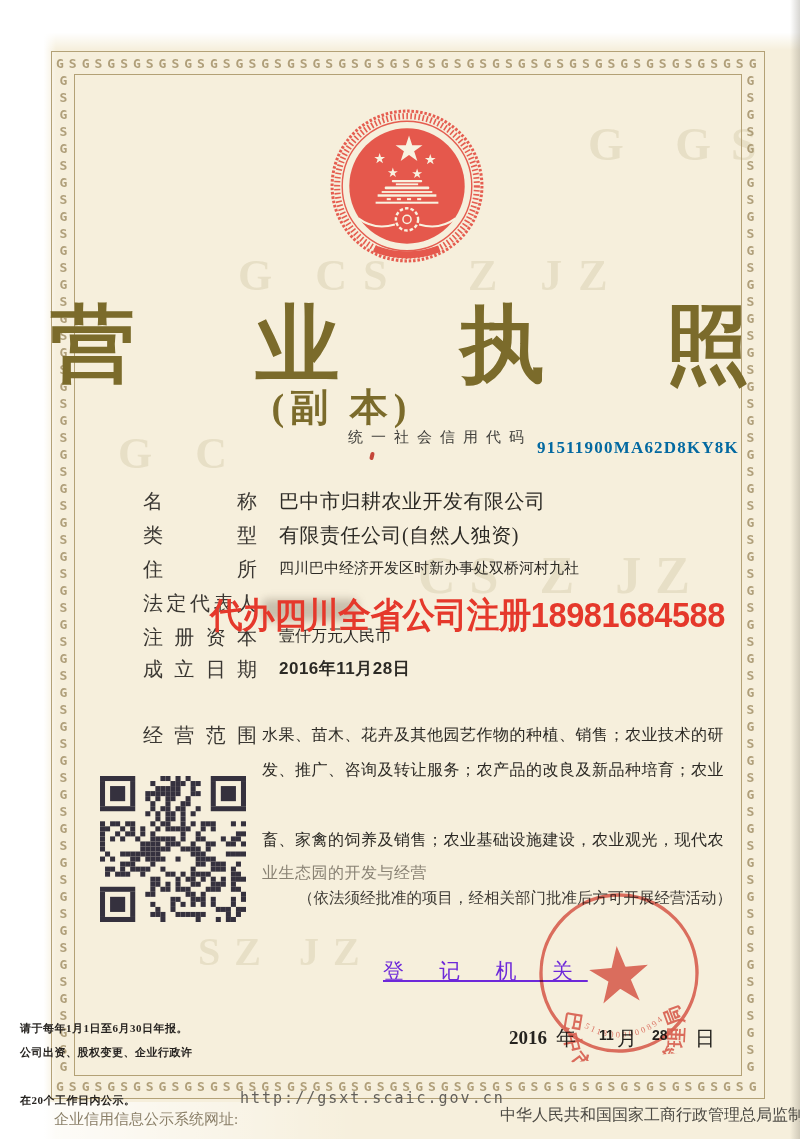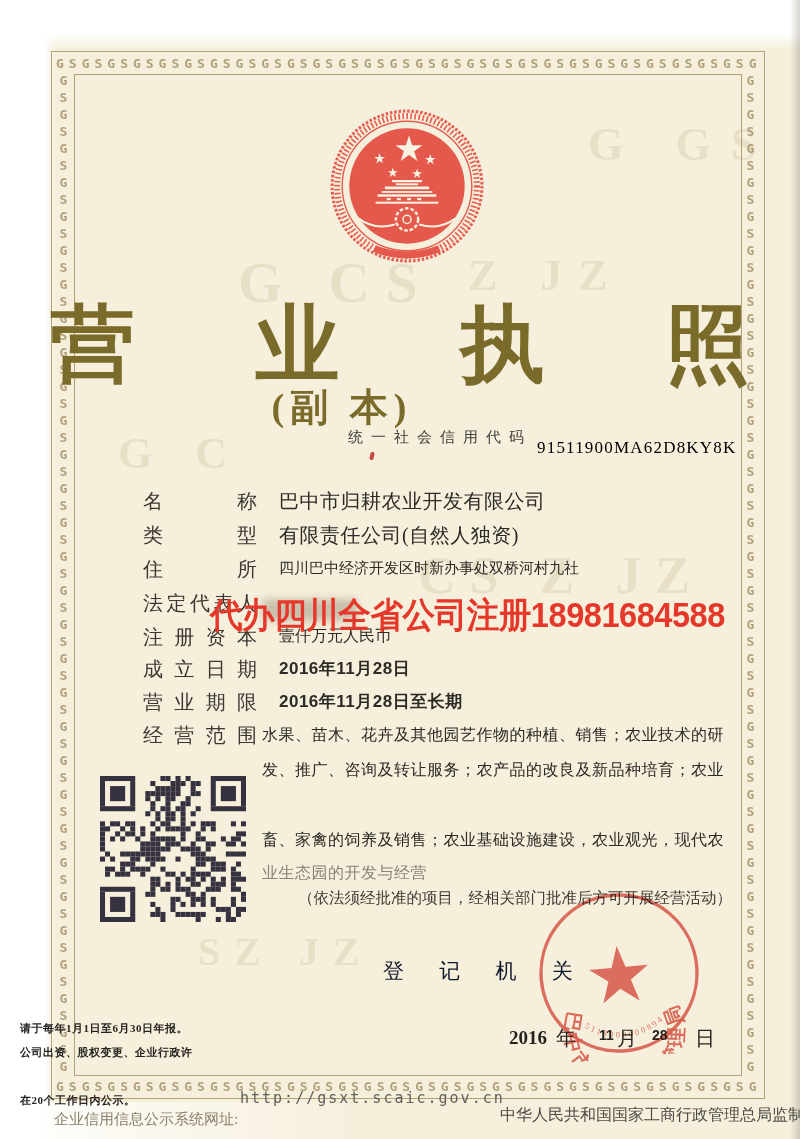--- a/index.html
+++ b/index.html
@@ -26,41 +26,41 @@
   .band-left{left:55px;}
   .band-right{left:742px;}
   
   .bgl{color:rgba(176,158,112,.20);font-weight:bold;z-index:1;font-family:"Liberation Serif",serif;white-space:nowrap;}
   
   .emblem{left:326px;top:104px;width:162px;height:164px;z-index:3;}
   .title{left:0;top:288px;width:800px;padding-left:50px;box-sizing:border-box;text-align:center;
     font-size:84px;font-weight:bold;color:#7b6b2b;letter-spacing:50px;z-index:3;white-space:nowrap;}
   .subtitle{left:0;top:382px;width:684px;text-align:center;font-size:38px;font-weight:bold;color:#7b6b2b;letter-spacing:6px;z-index:3;}
   .code-label{left:348px;top:428px;font-size:15px;color:#41403c;letter-spacing:8px;z-index:3;}
-  .code-value{left:537px;top:438px;font-size:17px;color:#000000;letter-spacing:1.2px;z-index:3;font-weight:400;}
+  .code-value{left:537px;top:438px;font-size:17px;color:#0369a1;letter-spacing:1.2px;z-index:3;font-weight:700;}
   .red-tick{left:370px;top:452px;width:4px;height:8px;background:#c5473a;border-radius:2px;transform:rotate(14deg);z-index:3;}
   
   .row{left:143px;display:flex;align-items:flex-start;z-index:3;}
   .flabel{flex:0 0 114px;text-align:justify;text-align-last:justify;font-size:20px;color:#3b3833;}
   .fval{margin-left:22px;color:#2c2a25;white-space:nowrap;}
   .v-lg{font-size:20px;letter-spacing:.5px;}
   .v-sm{font-size:15px;margin-top:3px;}
   .v-md{font-size:16px;margin-top:2px;}
   .v-date{font-size:17px;font-weight:600;letter-spacing:.5px;margin-top:1px;font-family:"Liberation Sans",sans-serif;}
   .scope-line{left:262px;font-size:16px;color:#2c2a25;z-index:3;white-space:nowrap;letter-spacing:.5px;}
   .scope-faded{color:#6e675a;opacity:.8;}
   .scope-note{left:298px;top:888px;font-size:15.5px;color:#3d3a34;z-index:3;white-space:nowrap;}
   
   .watermark{left:210px;top:592px;font-size:35px;font-weight:bold;color:#e5382b;z-index:6;
     font-family:"Liberation Sans",sans-serif;white-space:nowrap;transform:scaleX(.93);transform-origin:left top;letter-spacing:-.5px;}
   .smudge{left:262px;top:599px;width:96px;height:22px;background:rgba(95,80,62,.30);filter:blur(4px);border-radius:5px;z-index:3;}
   
   .qr{left:100px;top:776px;width:146px;height:146px;z-index:3;}
   
-  .reg-label{left:383px;top:957px;font-size:21px;color:#0f172a;letter-spacing:15px;z-index:3;white-space:nowrap;}
+  .reg-label{left:383px;top:957px;font-size:21px;color:#6d28d9;letter-spacing:15px;z-index:3;white-space:nowrap;text-decoration:underline;}
   .stamp{left:534px;top:888px;width:170px;height:170px;z-index:5;mix-blend-mode:multiply;opacity:.92;transform:rotate(-5deg);}
   .date-part{z-index:4;color:#25231f;white-space:nowrap;}
   .d-cjk{font-size:20px;}
   .d-num{font-size:19px;font-weight:600;}
   .d-small{font-size:14px;font-weight:600;font-family:"Liberation Sans",sans-serif;}
   
   .f-left{left:20px;font-size:11px;font-weight:bold;color:#262320;z-index:5;white-space:nowrap;letter-spacing:.5px;}
   .f-site{left:54px;top:1110px;font-size:15px;color:#8a7f68;z-index:5;white-space:nowrap;text-align:center;}
   .f-url{left:240px;top:1089px;font-size:15px;color:#63605b;z-index:5;letter-spacing:2px;font-family:"DejaVu Sans Mono",monospace;}
   .f-right{left:500px;top:1105px;font-size:16px;color:#4c4a44;z-index:5;white-space:nowrap;}
@@ -69,21 +69,21 @@
 <body>
 
 <div class="page">
 
   <div class="abs edge-left"></div>
   <div class="abs edge-top"></div>
   <div class="abs edge-bottom"></div>
   <div class="abs edge-right"></div>
 
   <div class="abs bgl" style="left:588px;top:118px;font-size:46px;letter-spacing:20px;">G GS</div>
-  <div class="abs bgl" style="left:238px;top:250px;font-size:57px;letter-spacing:16px;">G CS</div>
+  <div class="abs bgl" style="left:238px;top:250px;font-size:44px;letter-spacing:16px;">G CS</div>
   <div class="abs bgl" style="left:468px;top:250px;font-size:44px;letter-spacing:16px;">Z JZ</div>
   <div class="abs bgl" style="left:418px;top:546px;font-size:52px;letter-spacing:14px;">CS Z JZ</div>
   <div class="abs bgl" style="left:118px;top:428px;font-size:44px;letter-spacing:16px;">G C</div>
   <div class="abs bgl" style="left:198px;top:928px;font-size:40px;letter-spacing:14px;">SZ JZ</div>
 
   <div class="abs frame-outer"></div>
   <div class="abs band band-h band-top">GSGSGSGSGSGSGSGSGSGSGSGSGSGSGSGSGSGSGSGSGSGSGSGSGSGSGSGSGSGSGSGSGSGSGSGSGSGSGSGSGSGSGSGSGSGSGSGSGSGSGSGSGSGSGSGSGSGSGSGS</div>
   <div class="abs band band-h band-bottom">GSGSGSGSGSGSGSGSGSGSGSGSGSGSGSGSGSGSGSGSGSGSGSGSGSGSGSGSGSGSGSGSGSGSGSGSGSGSGSGSGSGSGSGSGSGSGSGSGSGSGSGSGSGSGSGSGSGSGSGS</div>
   <div class="abs band band-v band-left">GSGSGSGSGSGSGSGSGSGSGSGSGSGSGSGSGSGSGSGSGSGSGSGSGSGSGSGSGSGSGSGSGSGSGSGSGSGSGSGSGSGSGSGSGS</div>
   <div class="abs band band-v band-right">GSGSGSGSGSGSGSGSGSGSGSGSGSGSGSGSGSGSGSGSGSGSGSGSGSGSGSGSGSGSGSGSGSGSGSGSGSGSGSGSGSGSGSGSGS</div>
@@ -144,24 +144,20 @@
     <span class="flabel">法定代表人</span>
     <span class="fval v-md"></span>
   </div>
   <div class="abs row" style="top:624px">
     <span class="flabel">注册资本</span>
     <span class="fval v-md">壹仟万元人民币</span>
   </div>
   <div class="abs row" style="top:656px">
     <span class="flabel">成立日期</span>
     <span class="fval v-date">2016年11月28日</span>
-  </div>
-  <div class="abs row" style="top:689px">
-    <span class="flabel">营业期限</span>
-    <span class="fval v-date">2016年11月28日至长期</span>
   </div>
   <div class="abs row" style="top:722px">
     <span class="flabel">经营范围</span>
   </div>
 
   <div class="abs scope-line" style="top:725px">水果、苗木、花卉及其他园艺作物的种植、销售；农业技术的研</div>
   <div class="abs scope-line" style="top:760px">发、推广、咨询及转让服务；农产品的改良及新品种培育；农业</div>
   <div class="abs scope-line" style="top:830px">畜、家禽的饲养及销售；农业基础设施建设，农业观光，现代农</div>
   <div class="abs scope-line scope-faded" style="top:863px">业生态园的开发与经营</div>
   <div class="abs scope-note">（依法须经批准的项目，经相关部门批准后方可开展经营活动）</div>

